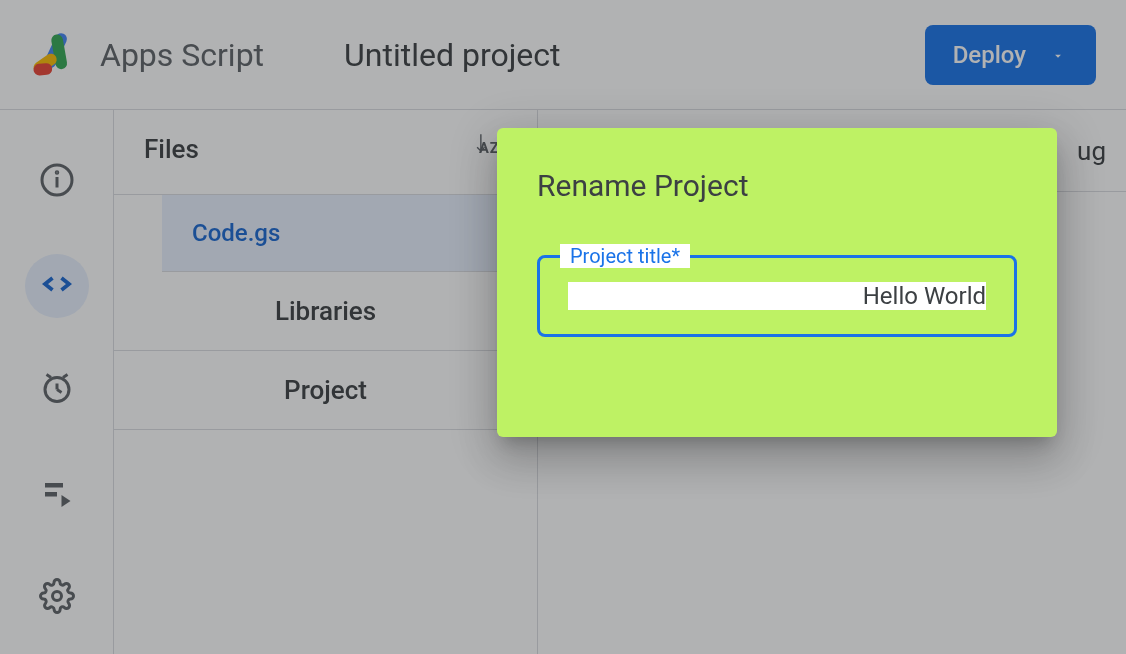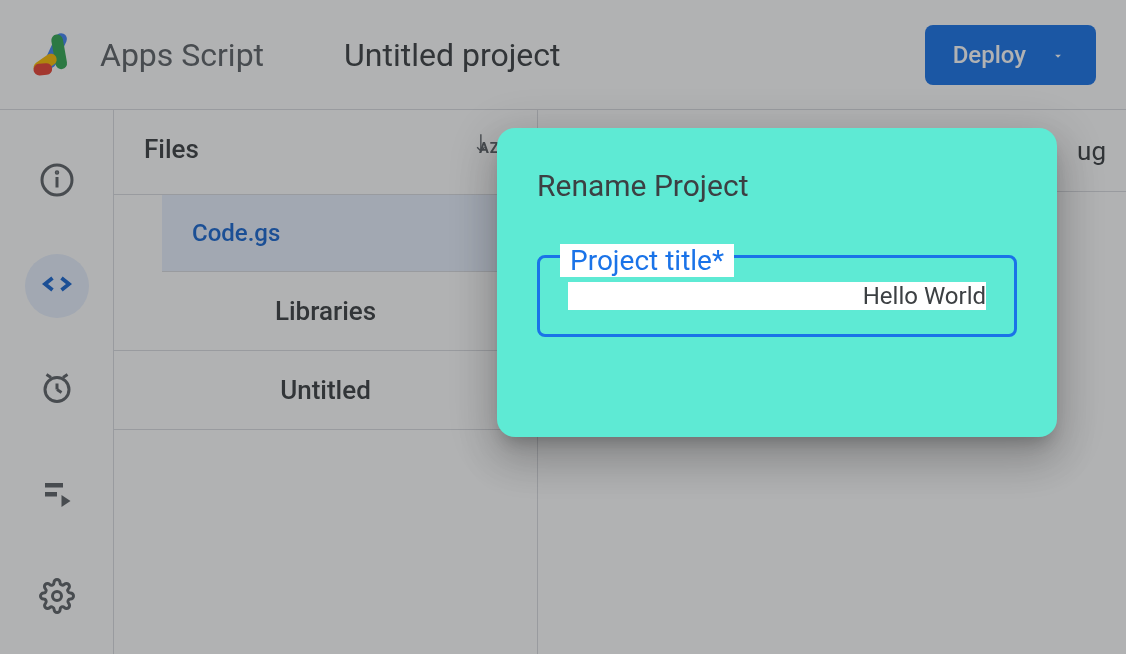--- a/index.html
+++ b/index.html
@@ -146,22 +146,22 @@
       position: absolute;
       inset: 0;
       background: rgba(32,33,36,0.35);
       z-index: 10;
     }
     .dialog {
       position: absolute;
       top: 128px;
       left: 497px;
       width: 560px;
-      background: #5eead4;
-      border-radius: 18px;
+      background: #bef264;
+      border-radius: 6px;
       box-shadow: 0 11px 15px -7px rgba(0,0,0,0.2), 0 24px 38px 3px rgba(0,0,0,0.14), 0 9px 46px 8px rgba(0,0,0,0.12);
       z-index: 20;
       padding: 40px;
     }
     .dialog-title {
       font-size: 30px;
       color: #3c4043;
       margin-bottom: 52px;
     }
     .field-wrap {
@@ -170,21 +170,21 @@
       border-radius: 8px;
       padding: 24px 28px;
       margin-bottom: 60px;
     }
     .field-label {
       position: absolute;
       top: -14px;
       left: 20px;
       background: #fff;
       padding: 0 10px;
-      font-size: 28px;
+      font-size: 20px;
       color: #1a73e8;
     }
     .field-input {
       width: 100%;
       border: none;
       outline: none;
       font-size: 24px;
       color: #3c4043;
       text-align: right;
     }
@@ -288,21 +288,21 @@
           </svg>
       </span>
     </div>
     <div class="sidebar-file active">
       <span>Code.gs</span>
     </div>
     <div class="sidebar-lib">
       <span>Libraries</span>
     </div>
     <div class="sidebar-serv">
-      <span>Untitled</span>
+      <span>Project</span>
     </div>
   </div>
 
   <div class="editor-area">
     <div class="editor-toolbar">
       <span>ug</span>
     </div>
   </div>
 </div>
 

